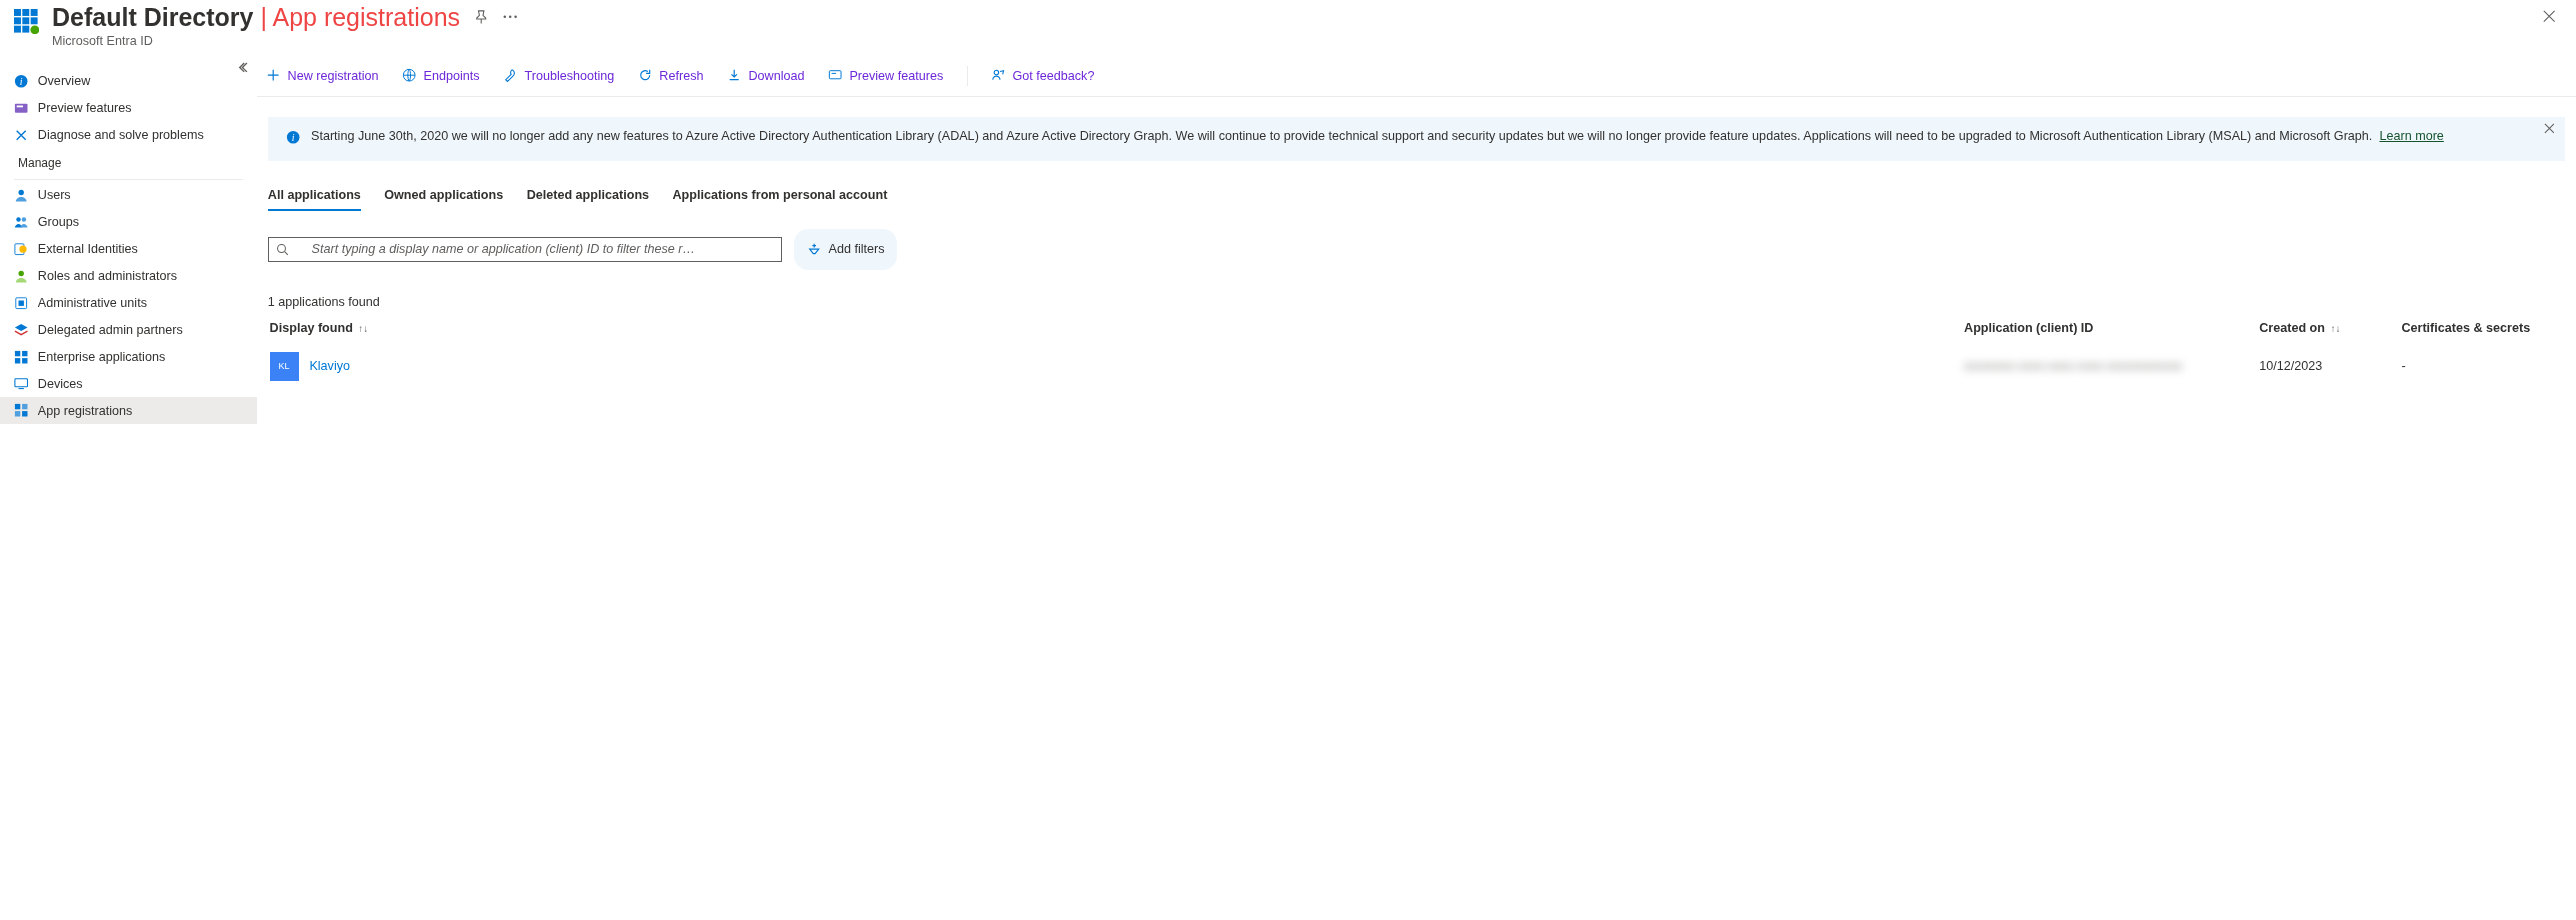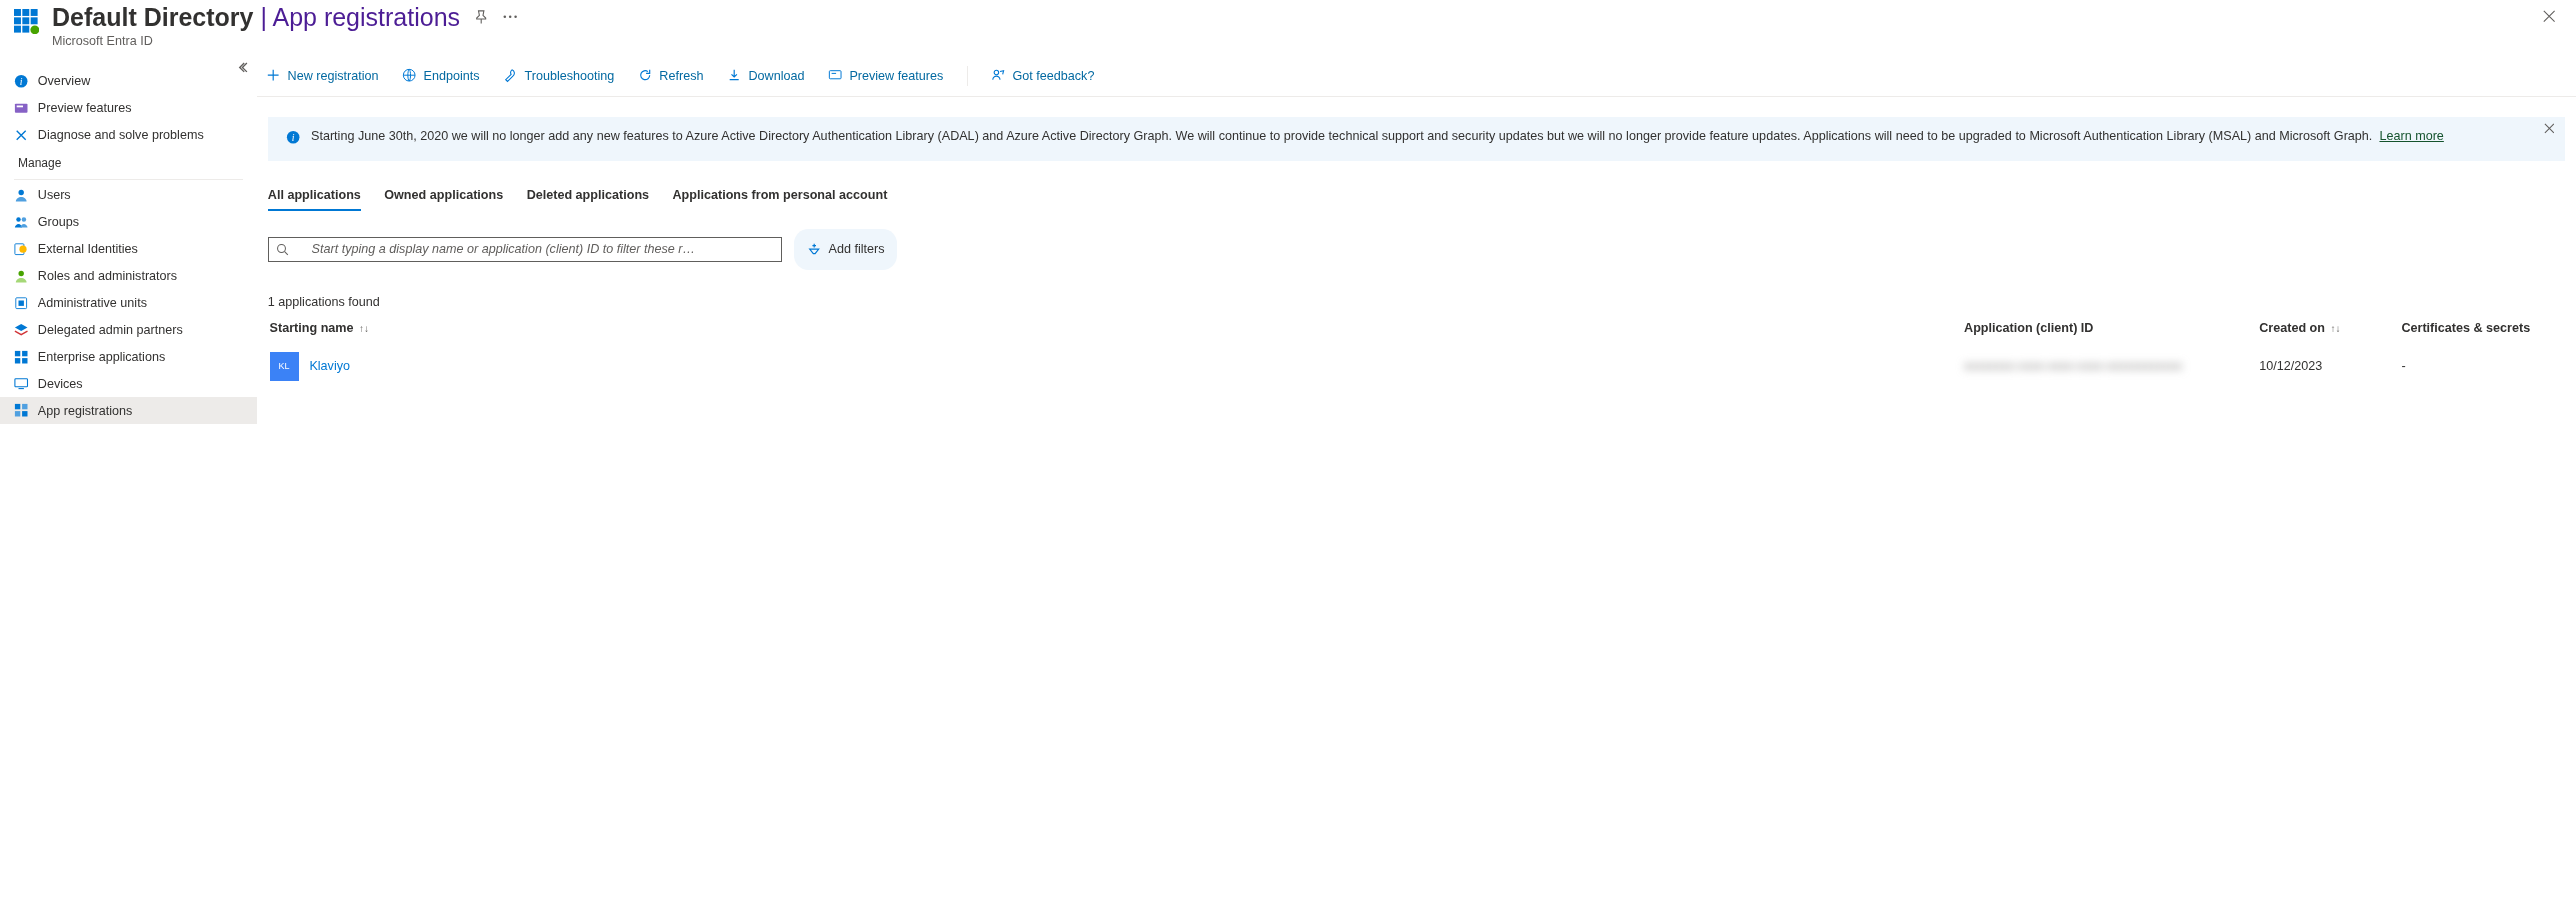--- a/index.html
+++ b/index.html
@@ -21,21 +21,21 @@
   }
   .logo-icon {
     margin-top: 7.2px;
     width: 25px; height: 25px;
     margin-right: 12.6px;
     flex-shrink: 0;
   }
   .title-area { flex: 1; }
   .title-row { display: flex; align-items: center; gap: 14.4px; }
   .page-title { font-size: 25px; font-weight: 600; line-height: 1.2; }
-  .page-title-suffix { font-weight: 400; color: #4c1d95; }
+  .page-title-suffix { font-weight: 400; color: #ef4444; }
   .subtitle { font-size: 12.6px; color: #605e5c; margin-top: 1.8px; }
   .hdr-icon-btn { color: #605e5c; cursor: pointer; display: inline-flex; }
   .close-header { margin-left: auto; padding-top: 7.2px; }
 
   .body-split { display: flex; flex: 1; min-height: 0; }
 
   .sidebar {
     width: 257px;
     flex-shrink: 0;
     padding-top: 12.6px;
@@ -81,21 +81,21 @@
     display: flex;
     align-items: center;
     gap: 23.4px;
     padding: 10.8px 9px 10.8px 9px;
     border-bottom: 0.9px solid #edebe9;
   }
   .cmd-btn {
     display: inline-flex;
     align-items: center;
     gap: 7.2px;
-    color: #0369a1;
+    color: #6d28d9;
     cursor: pointer;
     font-size: 12.6px;
   }
   .cmd-btn .cmd-icon { color: #0078d4; display: inline-flex; }
   .cmd-sep {
     width: 0.9px; height: 20px; background: #edebe9;
   }
 
   .content-pad { padding: 20px 10.8px 0 10.8px; }
 
@@ -492,21 +492,21 @@
             </span>
             <span>Add filters</span>
           </div>
         </div>
 
         <div class="count-text">1 applications found</div>
 
         <div class="tbl">
           <div class="tbl-head">
             <div class="th">
-              <span>Starting name</span>
+              <span>Display found</span>
               <span class="sort-icon">↑↓</span>
             </div>
             <div class="th">
               <span>Application (client) ID</span>
             </div>
             <div class="th">
               <span>Created on</span>
               <span class="sort-icon">↑↓</span>
             </div>
             <div class="th">

